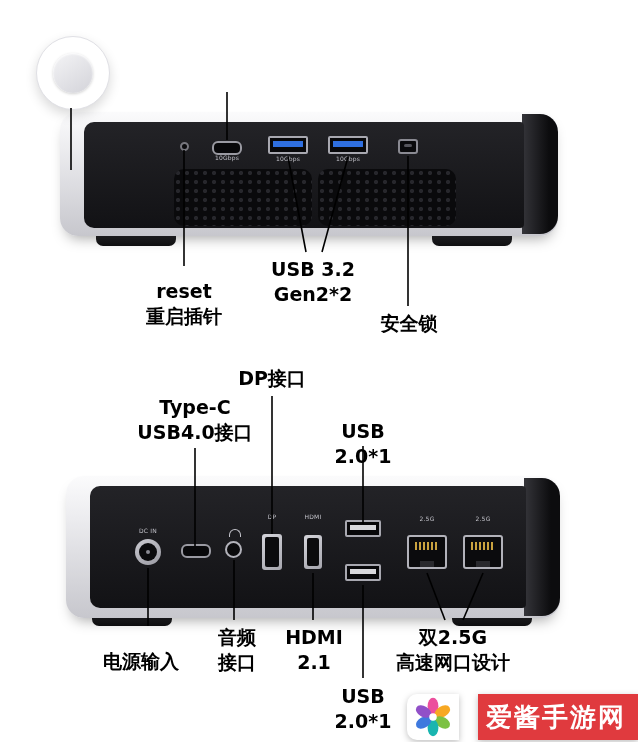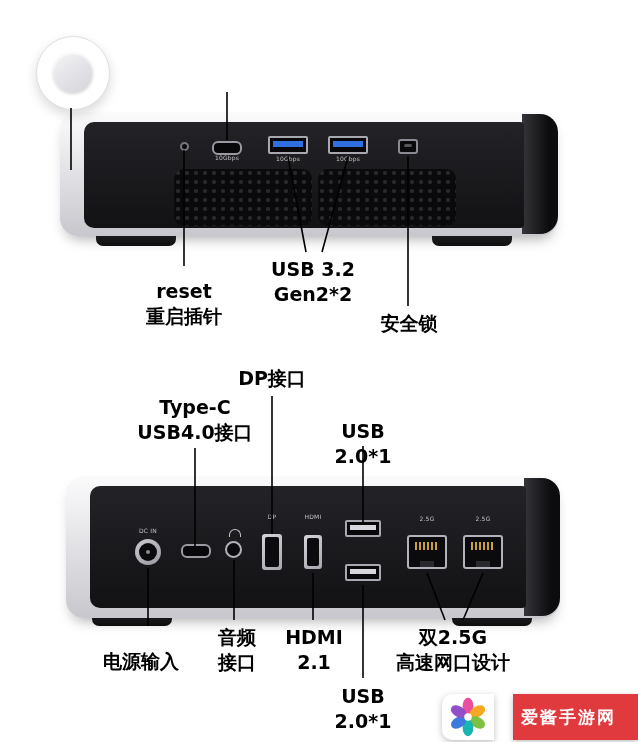--- a/index.html
+++ b/index.html
@@ -167,22 +167,22 @@
   .watermark {
     position:absolute; right:0; bottom:2px; height:46px; z-index:10;
     display:flex; align-items:stretch;
     filter:drop-shadow(0 2px 3px rgba(0,0,0,.25));
   }
   .wm-logo {
     width:52px; background:#fff; border-radius:10px 0 0 10px;
     display:flex; align-items:center; justify-content:center;
   }
   .wm-banner {
-    background:#e03a3e; color:#fff; font-size:17px; font-weight:700;
-    display:flex; align-items:center; padding:0 22px 0 8px; letter-spacing:2px;
+    background:#e03a3e; color:#fff; font-size:26px; font-weight:700;
+    display:flex; align-items:center; padding:0 12px 0 8px; letter-spacing:2px;
     white-space:nowrap;
     margin-left:19px;
   }
 </style>
 </head>
 <body>
 
 <div class="page">
 
   <div class="power-btn">

